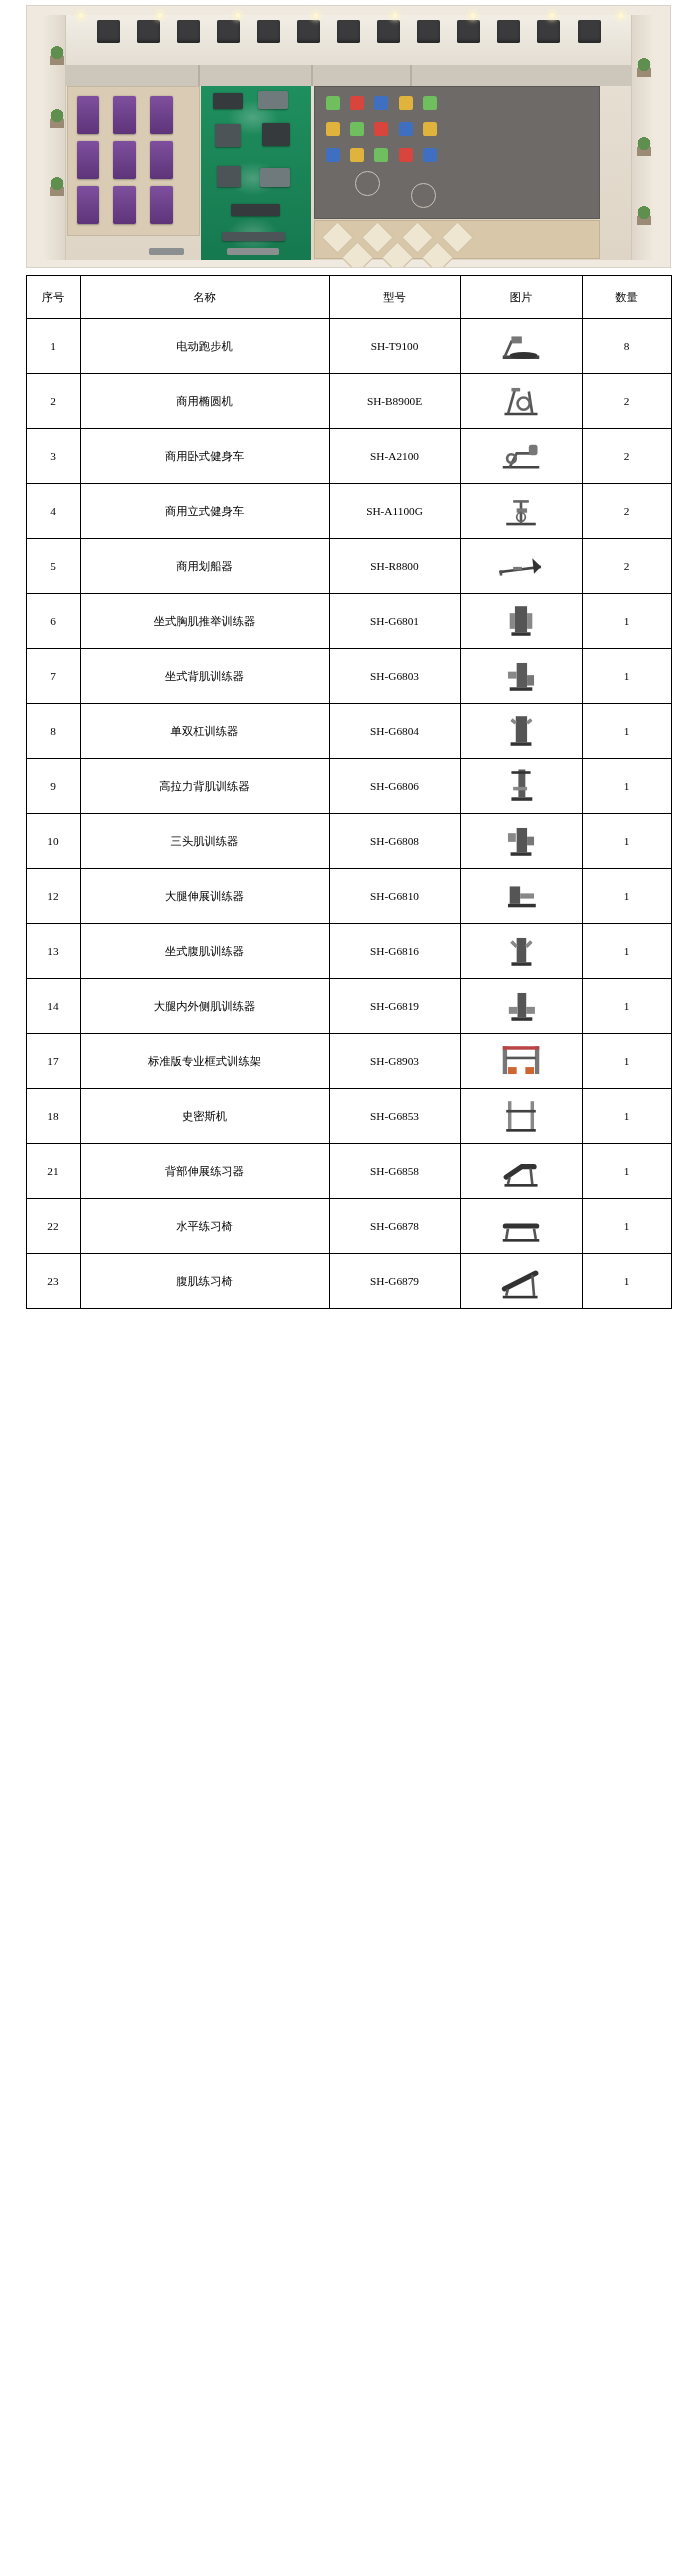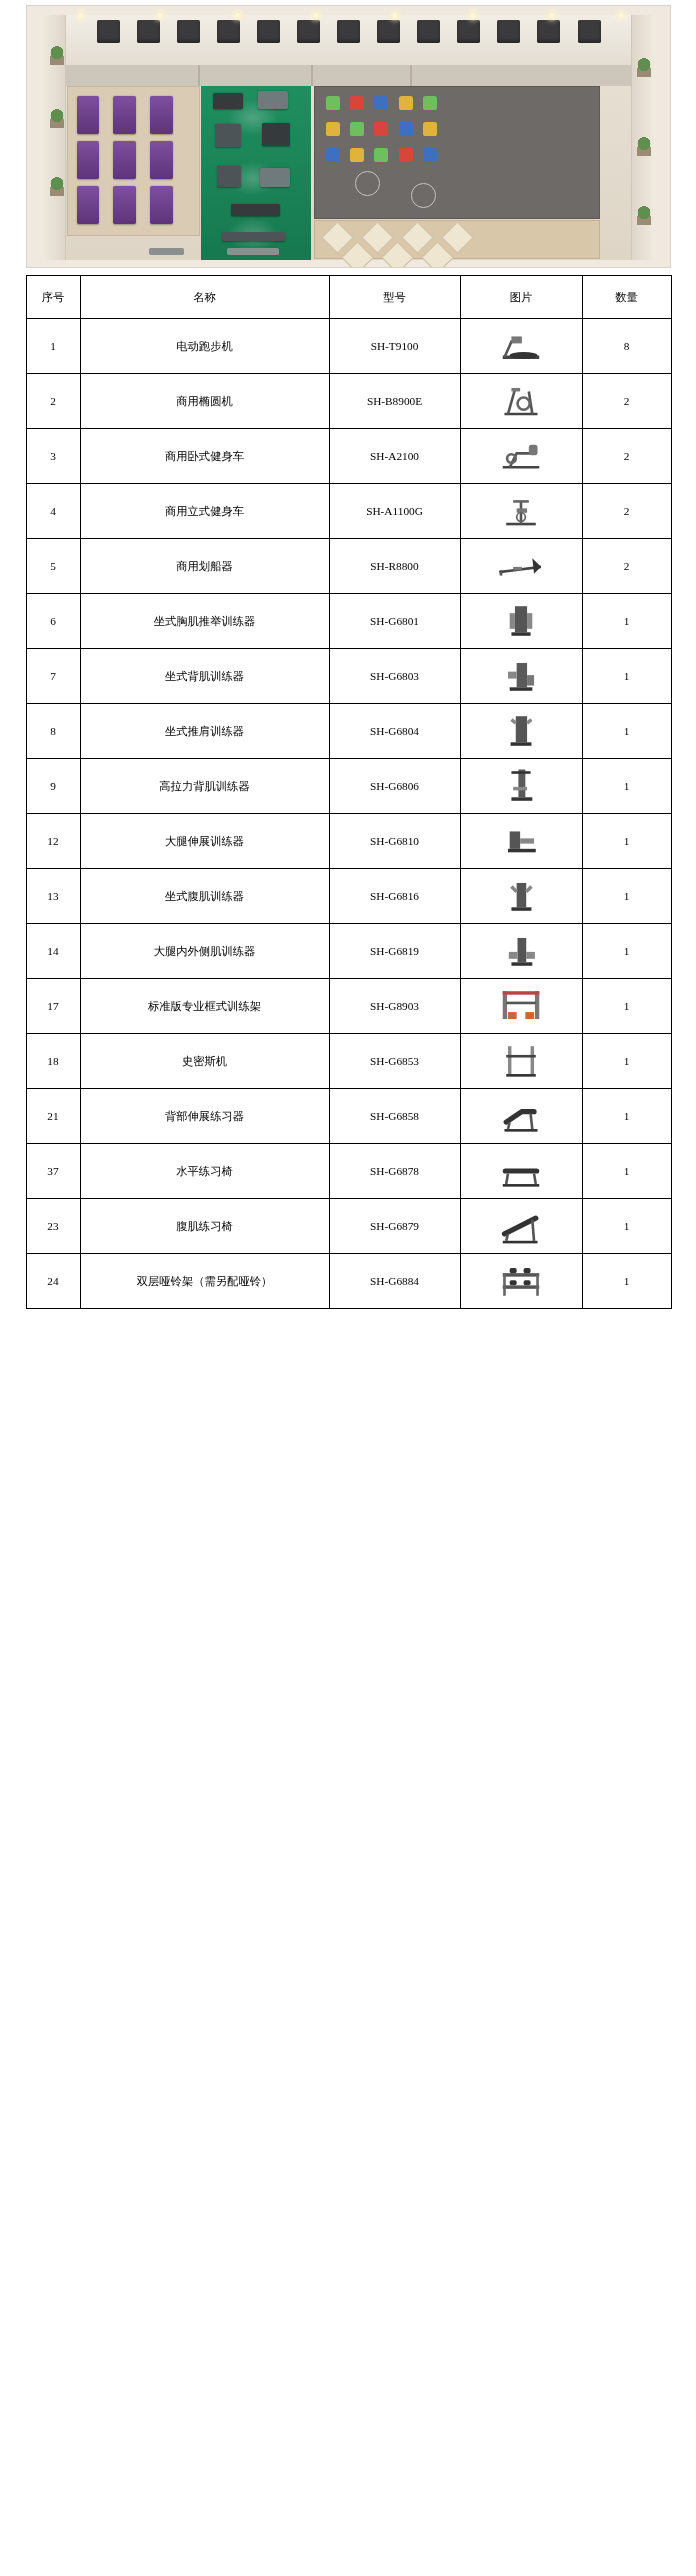--- a/index.html
+++ b/index.html
@@ -439,21 +439,21 @@
               <rect x="38" y="22" width="8" height="12" fill="#777"></rect>
               <rect x="18" y="36" width="26" height="4" fill="#333"></rect>
             </svg>
           </div>
         </td>
         <td>1</td>
       </tr>
 
       <tr>
         <td>8</td>
-        <td>坐式推肩训练器</td>
+        <td>单双杠训练器</td>
         <td>SH-G6804</td>
         <td>
           <div class="thumb">
             <svg viewBox="0 0 62 46" width="54" height="40">
               <rect x="25" y="6" width="13" height="30" fill="#555"></rect>
               <path d="M20 10 L25 14" stroke="#888" stroke-width="4"></path>
               <path d="M43 10 L38 14" stroke="#888" stroke-width="4"></path>
               <rect x="19" y="36" width="24" height="4" fill="#333"></rect>
             </svg>
           </div>
@@ -471,20 +471,36 @@
               <rect x="28" y="4" width="8" height="32" fill="#5a5a5a"></rect>
               <rect x="20" y="6" width="22" height="3" fill="#333"></rect>
               <rect x="22" y="24" width="16" height="4" fill="#888"></rect>
               <rect x="20" y="36" width="24" height="4" fill="#333"></rect>
             </svg>
           </div>
         </td>
         <td>1</td>
       </tr>
 
+      <tr>
+        <td>10</td>
+        <td>三头肌训练器</td>
+        <td>SH-G6808</td>
+        <td>
+          <div class="thumb">
+            <svg viewBox="0 0 62 46" width="54" height="40">
+              <rect x="26" y="8" width="12" height="28" fill="#555"></rect>
+              <rect x="16" y="14" width="9" height="10" fill="#888"></rect>
+              <rect x="38" y="18" width="8" height="10" fill="#777"></rect>
+              <rect x="19" y="36" width="24" height="4" fill="#333"></rect>
+            </svg>
+          </div>
+        </td>
+        <td>1</td>
+      </tr>
 
 
       <tr>
         <td>12</td>
         <td>大腿伸展训练器</td>
         <td>SH-G6810</td>
         <td>
           <div class="thumb">
             <svg viewBox="0 0 62 46" width="54" height="40">
               <rect x="18" y="12" width="12" height="20" fill="#555"></rect>
@@ -581,21 +597,21 @@
               <path d="M18 30 L16 38" stroke="#555" stroke-width="3"></path>
               <path d="M42 20 L44 38" stroke="#555" stroke-width="3"></path>
               <rect x="12" y="38" width="38" height="3" fill="#333"></rect>
             </svg>
           </div>
         </td>
         <td>1</td>
       </tr>
 
       <tr>
-        <td>37</td>
+        <td>22</td>
         <td>水平练习椅</td>
         <td>SH-G6878</td>
         <td>
           <div class="thumb">
             <svg viewBox="0 0 62 46" width="54" height="40">
               <rect x="10" y="20" width="42" height="6" rx="3" fill="#333"></rect>
               <path d="M16 26 L14 38" stroke="#555" stroke-width="3"></path>
               <path d="M46 26 L48 38" stroke="#555" stroke-width="3"></path>
               <rect x="10" y="38" width="42" height="3" fill="#333"></rect>
             </svg>
@@ -614,37 +630,17 @@
               <path d="M12 32 L48 14" stroke="#333" stroke-width="6" stroke-linecap="round"></path>
               <path d="M16 32 L14 40" stroke="#555" stroke-width="3"></path>
               <path d="M44 16 L46 40" stroke="#555" stroke-width="3"></path>
               <rect x="10" y="40" width="40" height="3" fill="#333"></rect>
             </svg>
           </div>
         </td>
         <td>1</td>
       </tr>
 
-      <tr>
-        <td>24</td>
-        <td>双层哑铃架（需另配哑铃）</td>
-        <td>SH-G6884</td>
-        <td>
-          <div class="thumb">
-            <svg viewBox="0 0 62 46" width="54" height="40">
-              <rect x="10" y="14" width="42" height="4" fill="#555"></rect>
-              <rect x="10" y="28" width="42" height="4" fill="#555"></rect>
-              <path d="M12 14 L12 40" stroke="#666" stroke-width="3"></path>
-              <path d="M50 14 L50 40" stroke="#666" stroke-width="3"></path>
-              <rect x="18" y="8" width="8" height="6" rx="2" fill="#333"></rect>
-              <rect x="34" y="8" width="8" height="6" rx="2" fill="#333"></rect>
-              <rect x="18" y="22" width="8" height="6" rx="2" fill="#333"></rect>
-              <rect x="34" y="22" width="8" height="6" rx="2" fill="#333"></rect>
-            </svg>
-          </div>
-        </td>
-        <td>1</td>
-      </tr>
 
     </tbody>
   </table>
 </div>
 
 
 </body></html>

